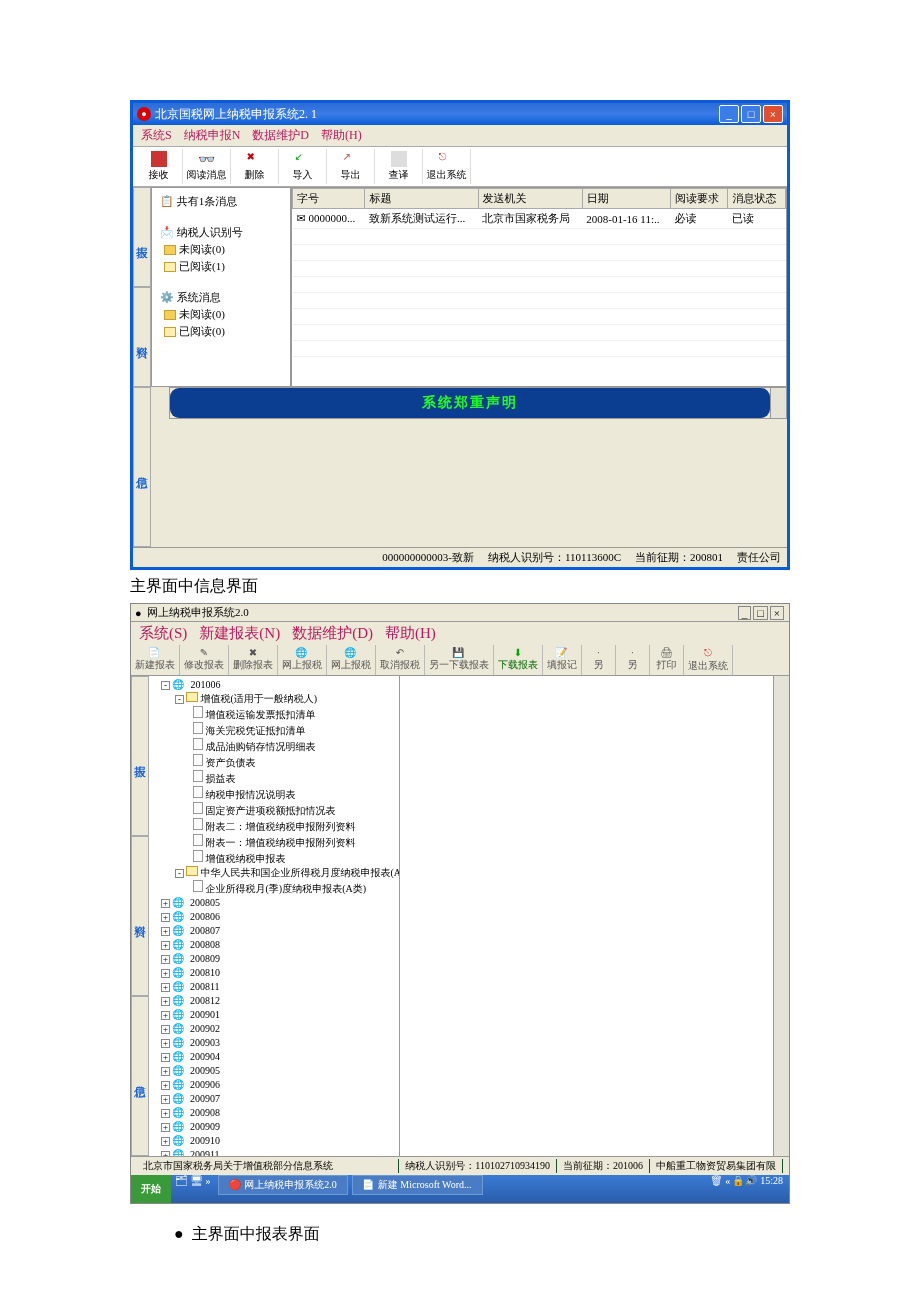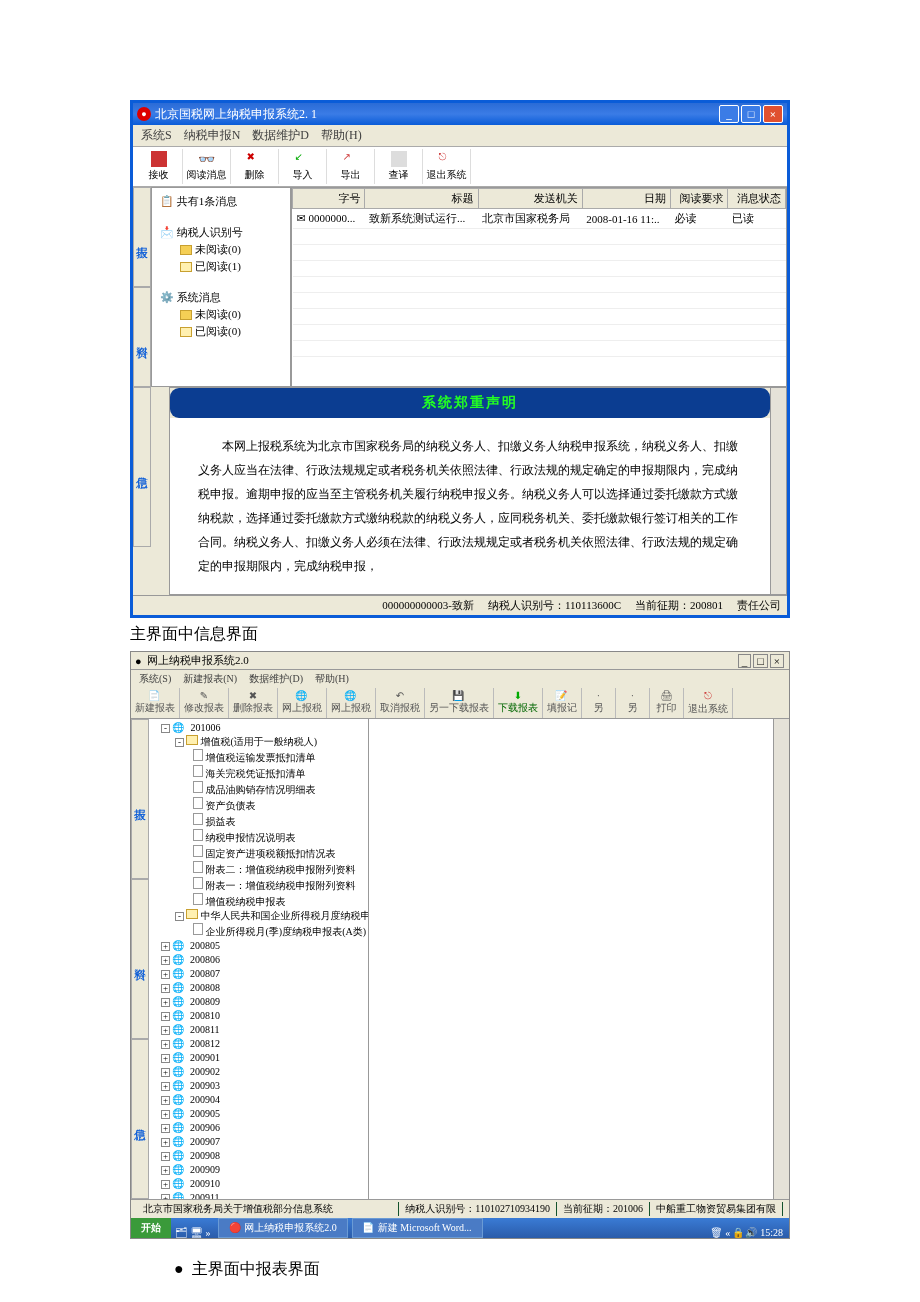--- a/index.html
+++ b/index.html
@@ -19,64 +19,64 @@
     display: flex;
     align-items: center;
     padding: 0 4px;
     font-size: 12px;
   }
   .titlebar .title-icon { width:14px; height:14px; background:#d00; border-radius:50%; margin-right:4px; display:flex; align-items:center; justify-content:center; font-size:9px; font-weight:bold;}
   .titlebar .spacer { flex:1; }
   .winbtn { width:20px; height:18px; margin-left:2px; display:flex; align-items:center; justify-content:center; font-size:11px; font-weight:bold; border:1px solid #fff; border-radius:2px; }
   .winbtn.min, .winbtn.max { background:#3b7ce6; }
   .winbtn.close { background:#e05030; }
-  .menubar { background:#ece9d8; display:flex; gap:12px; padding:2px 8px; font-size:12px; color:#404040; }
+  .menubar { background:#ece9d8; display:flex; gap:12px; padding:2px 8px; font-size:12px; color:#be185d; }
   .toolbar {
     background:#fff;
     border-top:1px solid #aaa;
     border-bottom:1px solid #aaa;
     display:flex;
     padding:2px;
   }
   .tb-btn { width:48px; display:flex; flex-direction:column; align-items:center; justify-content:center; font-size:10px; padding:2px 0; border-right:1px solid #ddd; }
   .tb-btn .ic { width:16px; height:16px; margin-bottom:1px; }
   .body-row { display:flex; height:200px; }
   .side-tabs { width:18px; background:#ece9d8; display:flex; flex-direction:column; }
   .side-tab { flex:1; writing-mode:vertical-rl; text-align:center; color:#0a5cd8; font-size:12px; border:1px solid #aaa; padding:4px 0;}
   .left-tree { width:140px; background:#fff; border:1px solid #999; padding:4px; font-size:11px; }
   .tree-item { margin:2px 0 2px 4px; display:flex; align-items:center; gap:3px;}
-  .tree-item.sub { margin-left:24px; }
+  .tree-item.sub { margin-left:8px; }
   .msg-table { flex:1; border:1px solid #999; background:#fff; font-size:11px; overflow:hidden;}
   .msg-table table { width:100%; border-collapse:collapse; }
-  .msg-table th { background:#ece9d8; border:1px solid #aaa; padding:2px 4px; text-align:right; font-weight:normal;}
+  .msg-table th { background:#ece9d8; border:1px solid #aaa; padding:2px 4px; text-align:left; font-weight:normal;}
   .msg-table td { border-bottom:1px solid #eee; padding:2px 4px; height:16px; }
   .declaration { border:1px solid #999; margin:0 0 0 18px; }
   .decl-header { background:#0b3d91; color:#2f2; font-weight:bold; text-align:center; padding:6px; font-size:14px; letter-spacing:2px;border-radius:9px;}
   .decl-body { padding:16px 28px; background:#fff; font-size:12px; line-height:2; text-indent:2em;}
   .statusbar { background:#ece9d8; border-top:1px solid #999; display:flex; font-size:11px; padding:2px 6px; gap:14px; justify-content:flex-end;}
   .scroll-indicator { width:16px; background:#e5e2d8; border-left:1px solid #999;}
   .caption { font-size:16px; margin:6px 0 6px 0; color:#000; }
 
   
   .app2 { border:1px solid #888; }
   .app2 .titlebar2 { height:18px; background:#ece9d8; border-bottom:1px solid #999; display:flex; align-items:center; padding:0 4px; font-size:11px;}
   .toolbar2 { display:flex; flex-wrap:nowrap; background:#ece9d8; border-bottom:1px solid #999; font-size:10px;}
   .tb2-btn { padding:2px 4px; border-right:1px solid #bbb; display:flex; flex-direction:column; align-items:center; min-width:34px; color:#555;}
   .tb2-btn.green { color:#060;}
   .body2 { display:flex; height:480px; }
-  .tree2 { width:220px; background:#fff; border-right:1px solid #999; font-size:10px; overflow:auto; padding:2px;}
+  .tree2 { width:251px; background:#fff; border-right:1px solid #999; font-size:10px; overflow:auto; padding:2px;}
   .tree2-line { white-space:nowrap; padding:0 0 0 10px; line-height:14px;}
   .tree2-line.l1 { padding-left:24px;}
   .tree2-line.l2 { padding-left:42px;}
   .globe { color:#1a7a1a; margin-right:3px;}
   .plus { display:inline-block; width:9px; height:9px; border:1px solid #888; text-align:center; line-height:7px; font-size:9px; margin-right:2px; background:#fff;}
   .main2 { flex:1; background:#fff;}
   .status2 { display:flex; background:#ece9d8; border-top:1px solid #999; font-size:10px; padding:2px 6px;}
   .status2 .seg { border-right:1px solid #14532d; padding:0 6px;}
-  .taskbar { height:20px; background:linear-gradient(to bottom,#3a7bd5,#2a5caa); display:flex; align-items:flex-end; color:#fff; font-size:10px;font-family:Liberation Serif, serif;}
+  .taskbar { height:28px; background:linear-gradient(to bottom,#3a7bd5,#2a5caa); display:flex; align-items:flex-start; color:#fff; font-size:10px;font-family:Liberation Serif, serif;}
   .taskbar .start { background:#3a9a3a; padding:0 10px; height:100%; display:flex; align-items:center; font-weight:bold;}
   .taskbar .tb-item { background:#4a7bc5; margin-left:4px; padding:2px 10px; border:1px solid #6a9bd5;}
   .taskbar .tray { margin-left:auto; padding:0 6px;}
   .bullet-line { font-size:16px; margin:20px 0 0 44px;}
   .folder-yellow { display:inline-block; width:12px; height:10px; background:#f5cf55; border:1px solid #c8a030;}
   .folder-open { display:inline-block; width:12px; height:10px; background:#fff0b0; border:1px solid #c8a030;}
   .page-ic { display:inline-block; width:10px; height:12px; border:1px solid #999; background:#fff;}
 </style>
 </head>
 <body>
@@ -206,21 +206,20 @@
   </div>
 
   <div style="display:flex;">
     <div class="side-tabs" style="height:auto;">
       <div class="side-tab" style="flex:none;height:160px;">信息</div>
     </div>
     <div style="flex:1;">
       <div class="declaration" style="display:flex;">
         <div style="flex:1;">
           <div class="decl-header">系统郑重声明</div>
-          <div class="decl-body">本网上报税系统为北京市国家税务局的纳税义务人、扣缴义务人纳税申报系统，纳税义务人、扣缴义务人应当在法律、行政法规规定或者税务机关依照法律、行政法规的规定确定的申报期限内，完成纳税申报。逾期申报的应当至主管税务机关履行纳税申报义务。纳税义务人可以选择通过委托缴款方式缴纳税款，选择通过委托缴款方式缴纳税款的纳税义务人，应同税务机关、委托缴款银行签订相关的工作合同。纳税义务人、扣缴义务人必须在法律、行政法规规定或者税务机关依照法律、行政法规的规定确定的申报期限内，完成纳税申报，</div>
         </div>
         <div class="scroll-indicator"></div>
       </div>
     </div>
   </div>
 
   <div class="statusbar">
     <span>000000000003-致新</span>
     <span><span>纳税人识别号：</span><span>110113600C</span></span>
     <span><span>当前征期：</span><span>200801</span></span>
@@ -232,21 +231,21 @@
 
 <div class="app2">
   <div class="titlebar2">
     <span class="title-icon" style="width:12px;height:12px;">●</span>
     <span>网上纳税申报系统2.0</span>
     <span class="spacer" style="flex:1"></span>
     <span style="border:1px solid #888;padding:0 3px;margin:0 1px;">_</span>
     <span style="border:1px solid #888;padding:0 3px;margin:0 1px;">□</span>
     <span style="border:1px solid #888;padding:0 3px;margin:0 1px;">×</span>
   </div>
-  <div class="menubar" style="font-size:10px;align-items:center;">
+  <div class="menubar" style="font-size:15px;align-items:center;">
     <span>系统(S)</span>
     <span>新建报表(N)</span>
     <span>数据维护(D)</span>
     <span>帮助(H)</span>
   </div>
   <div class="toolbar2">
     <div class="tb2-btn">
           <span>📄</span>
           <span>新建报表</span>
         </div>

